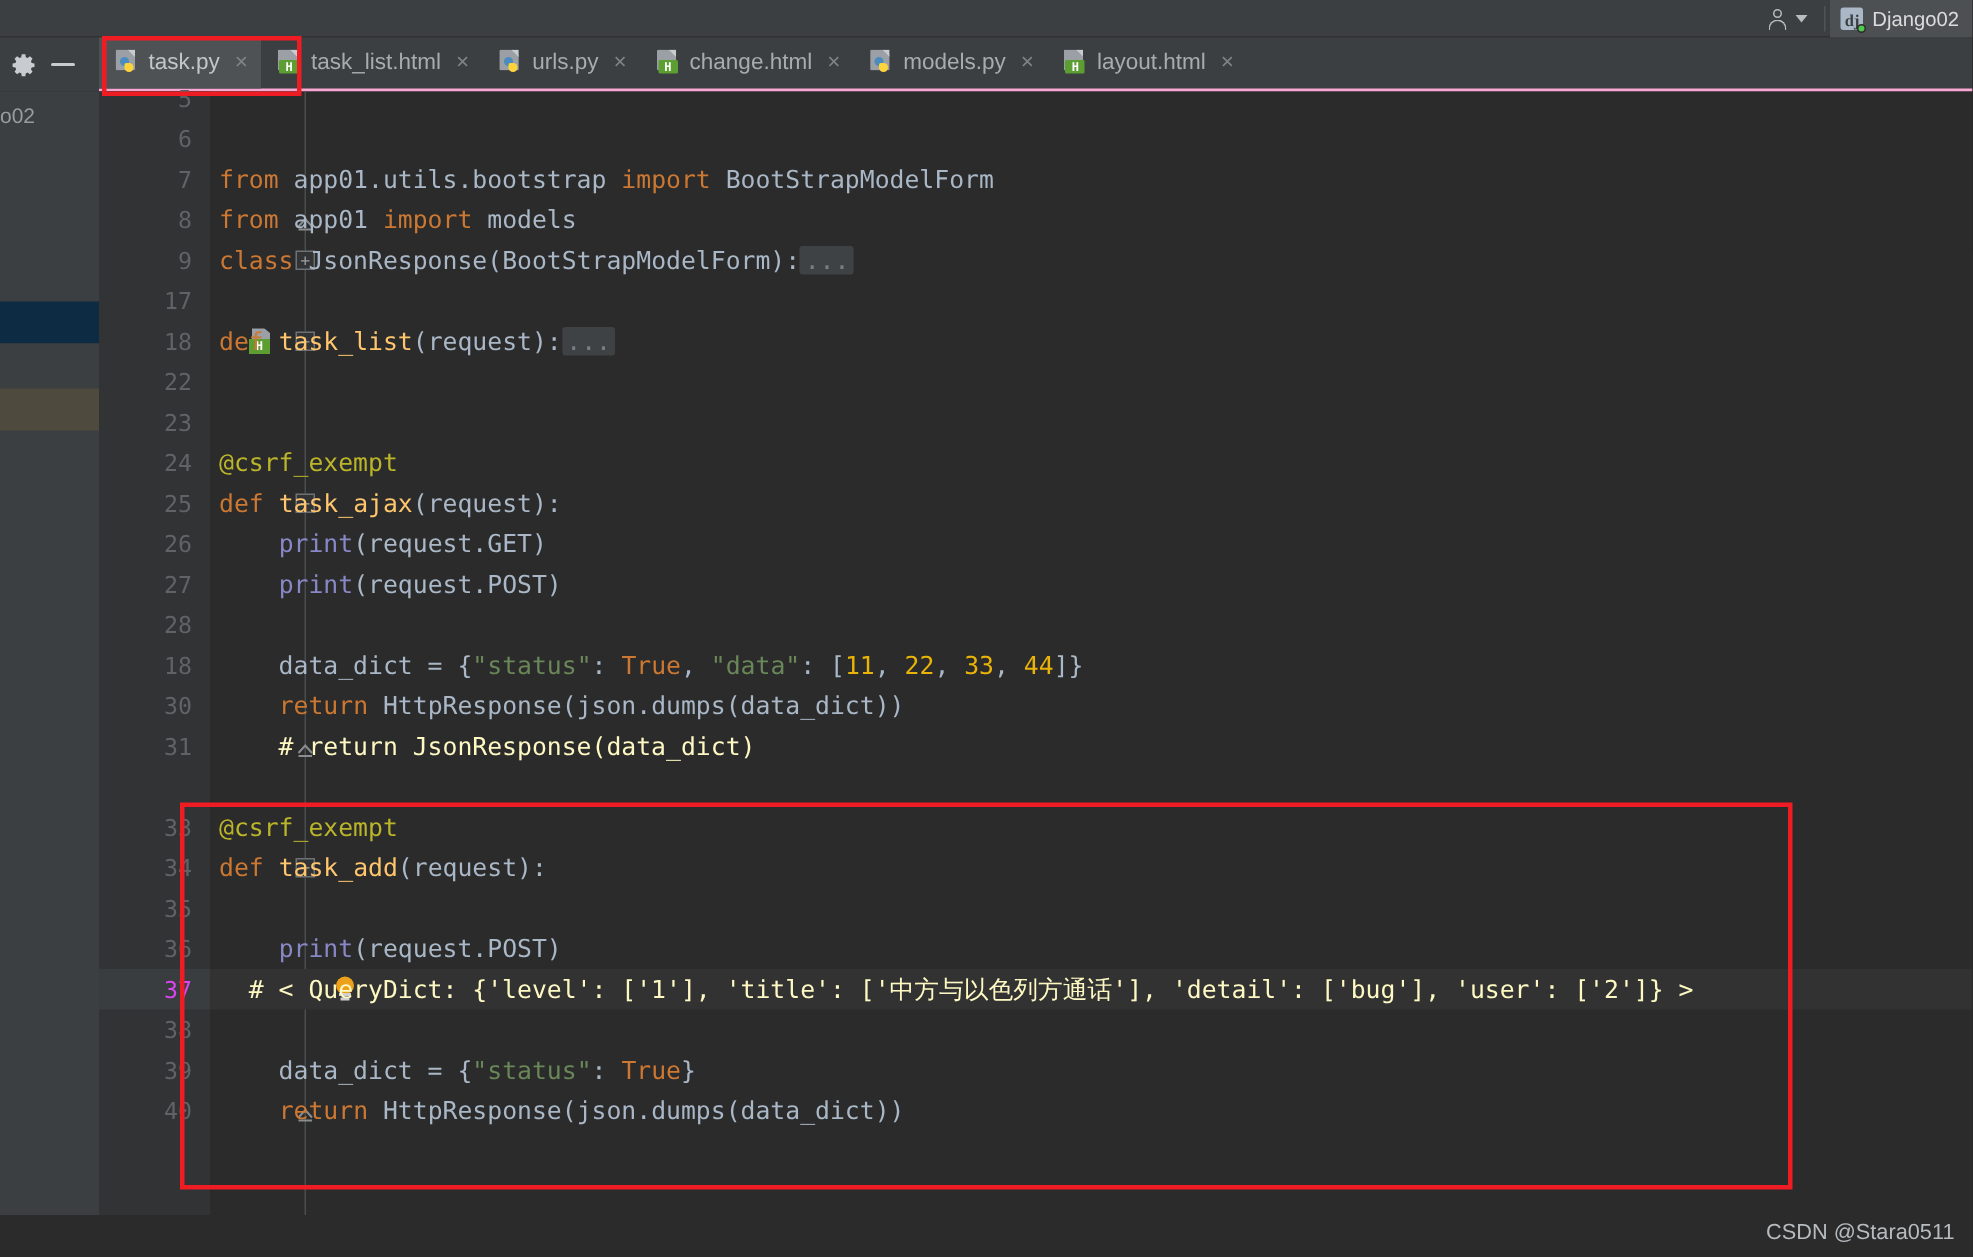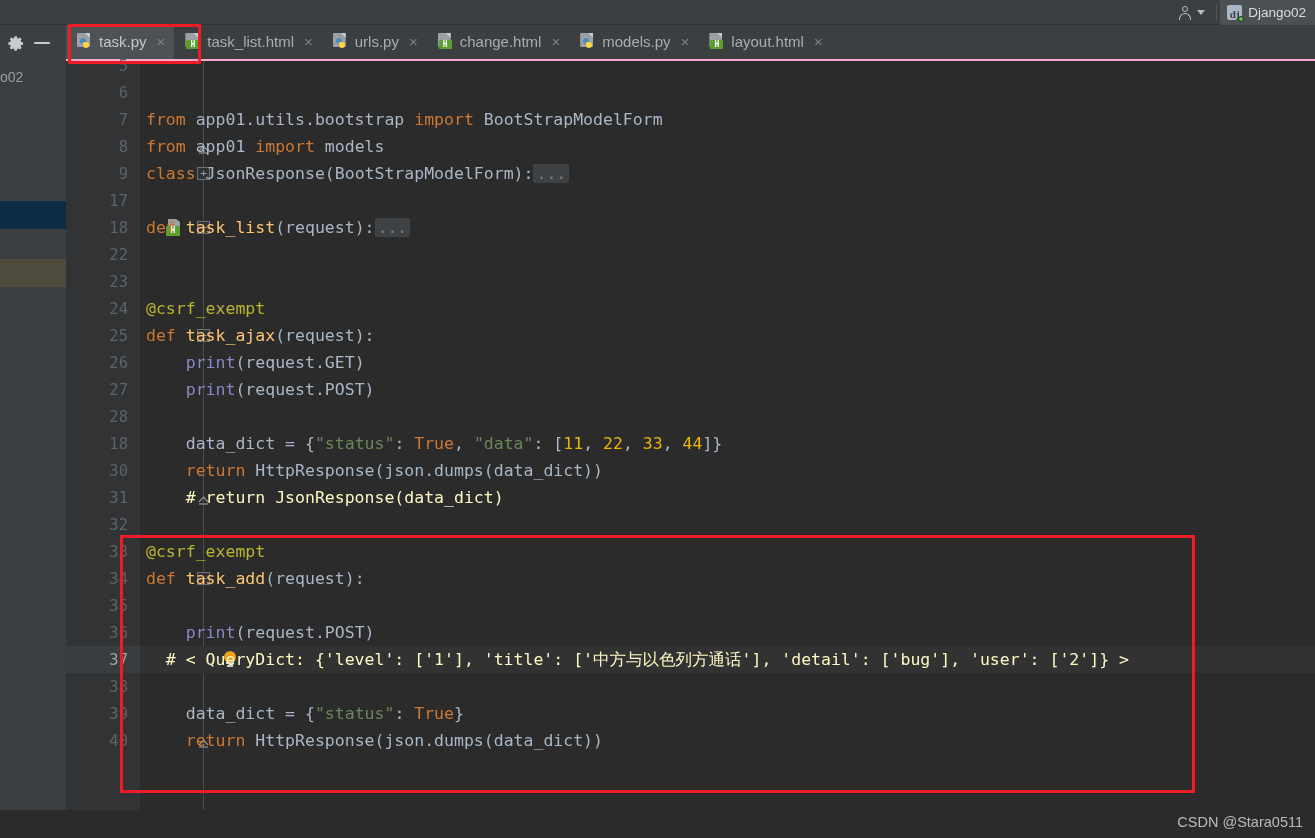--- a/index.html
+++ b/index.html
@@ -117,21 +117,21 @@
   }
   .code-area { position:absolute; left:0; top:0; width:1249px; height:777px; }
 
   .row {
     position:absolute; left:0; width:1249px; height:27.3px; display:flex; align-items:center;
   }
   .lineno {
     position:absolute; left:0; width:62px; text-align:right;
     color:#606366; font-size:15.5px; font-family:"DejaVu Sans Mono", monospace;
   }
-  .lineno.cur { color:#a3a3a3; }
+  .lineno.cur { color:#d946ef; }
   .codetext {
     position:absolute; left:80px; white-space:pre;
     font-family:"DejaVu Sans Mono", monospace; font-size:16.5px; color:#a9b7c6; letter-spacing:0px;
   }
   .row.curline { background:#323232; }
   .row.curline .gut-bg { position:absolute; left:0; top:0; width:74px; height:100%; background:#3a3d3f; }
 
   
   .kw   { color:#cc7832; }
   .fn   { color:#ffc66d; }
@@ -362,24 +362,20 @@
           <span class="codetext"><span class="pln">    </span><span class="kw">return </span><span class="pln">HttpResponse(json.dumps(data_dict))</span></span>
         </div>
         <div class="row" style="top: 423px;">
           <span class="lineno">31</span>
           <span class="foldarrow"><svg width="13" height="13" viewBox="0 0 13 13">
               <path d="M2 9 L6.5 4 L11 9" fill="none" stroke="#8a8d90" stroke-width="1.3"></path>
               <line x1="2" y1="11" x2="11" y2="11" stroke="#8a8d90" stroke-width="1.3"></line>
             </svg></span>
           <span class="codetext"><span class="cmt">    # return JsonResponse(data_dict)</span></span>
         </div>
-        <div class="row" style="top: 450px;">
-          <span class="lineno">32</span>
-          <span class="codetext"></span>
-        </div>
         <div class="row" style="top: 477px;">
           <span class="lineno">33</span>
           <span class="codetext"><span class="dec">@csrf_exempt</span></span>
         </div>
         <div class="row" style="top: 504px;">
           <span class="lineno">34</span>
           <span class="foldmark">−</span>
           <span class="codetext"><span class="kw">def </span><span class="fn">task_add</span><span class="pln">(request):</span></span>
         </div>
         <div class="row" style="top: 531px;">

